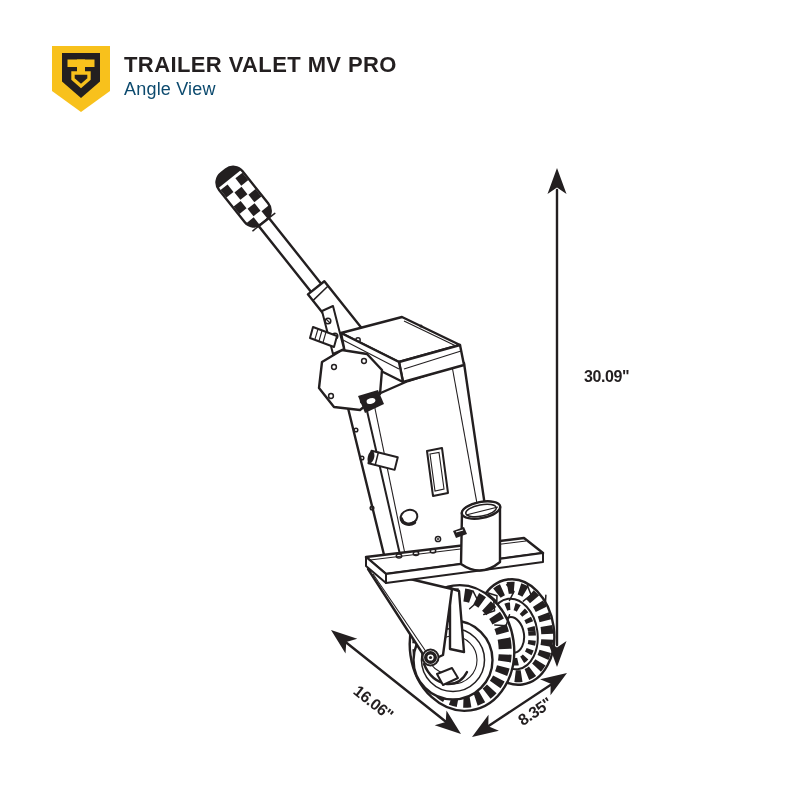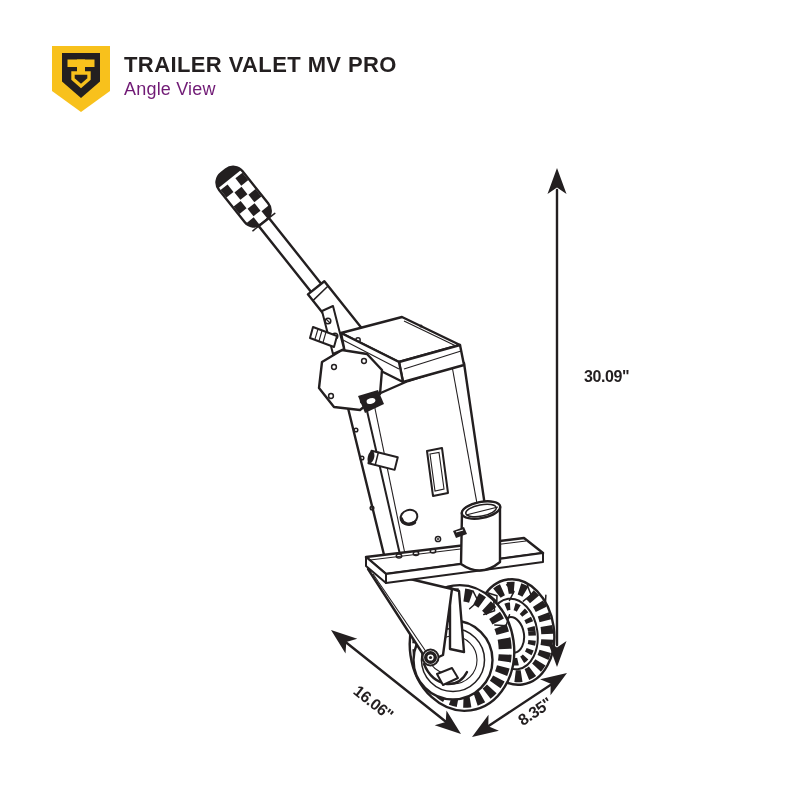--- a/index.html
+++ b/index.html
@@ -3,21 +3,21 @@
 <meta charset="utf-8">
 <style>
   html,body{margin:0;padding:0;background:#fff;}
   .stage{position:relative;width:800px;height:800px;background:#fff;overflow:hidden;
          font-family:"Liberation Sans",sans-serif;text-decoration:underline;}
   .hdr{position:absolute;left:52px;top:46px;display:flex;align-items:flex-start;}
   .hdr .logo{width:58px;height:66px;flex:0 0 auto;}
   .hdr .txt{margin-left:14px;padding-top:6px;}
   .title{font-size:22px;font-weight:bold;letter-spacing:.4px;color:#231F20;line-height:1.05;
          transform:scaleY(1.04);transform-origin:left top;}
-  .subtitle{font-size:18px;font-weight:400;color:#701a75;margin-top:4px;letter-spacing:.2px;}
+  .subtitle{font-size:18px;font-weight:400;color:#0c4a6e;margin-top:4px;letter-spacing:.2px;}
   svg .ln{fill:#fff;stroke:#231F20;stroke-width:2.4;stroke-linejoin:round;stroke-linecap:round;}
   svg .ln2{fill:#fff;stroke:#231F20;stroke-width:2;stroke-linejoin:round;}
   svg .thin{fill:none;stroke:#231F20;stroke-width:1.5;stroke-linejoin:round;stroke-linecap:round;}
   svg .hair{fill:none;stroke:#231F20;stroke-width:1.1;}
   svg .dk{fill:#231F20;stroke:none;}
   svg .dim{stroke:#231F20;stroke-width:2.4;stroke-linecap:round;}
   svg text.dim-label{font-family:"Liberation Sans",sans-serif;font-size:16px;font-weight:bold;
         fill:#231F20;letter-spacing:-.4px;}
   .diagram{position:absolute;left:0;top:0;}
 </style>

